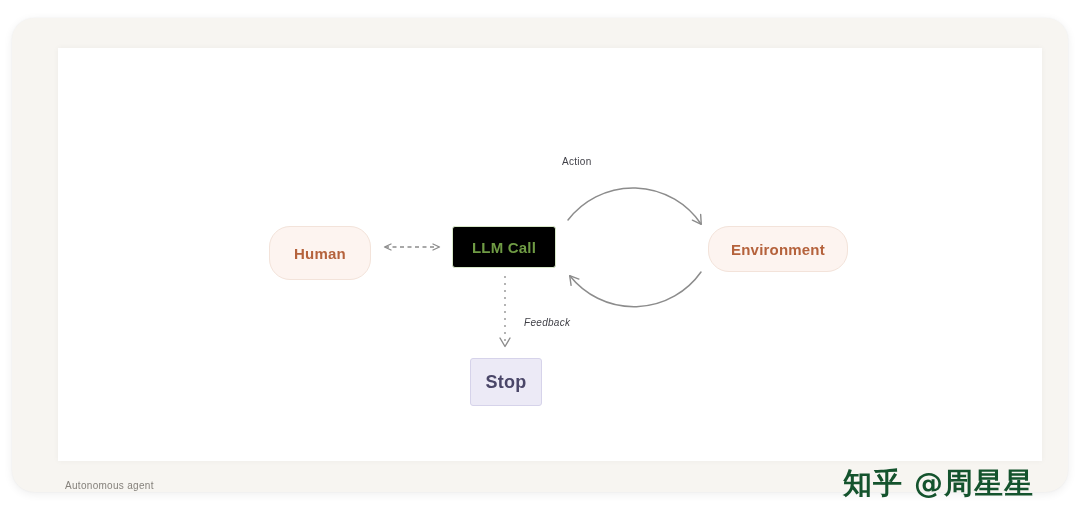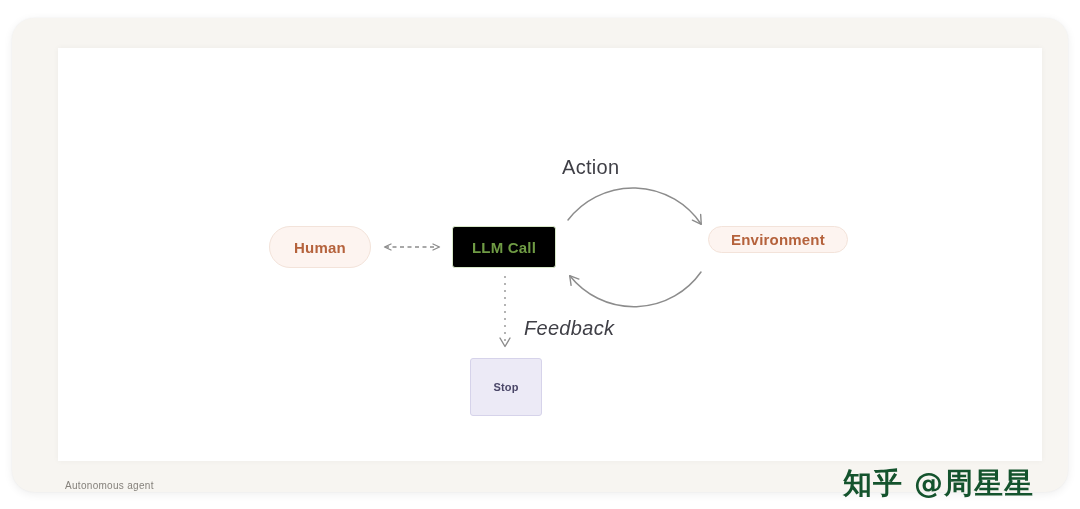--- a/index.html
+++ b/index.html
@@ -61,21 +61,21 @@
     justify-content: center;
     box-sizing: border-box;
     font-weight: bold;
     letter-spacing: 0.2px;
     white-space: nowrap;
   }
   .node-human {
     left: 211px;
     top: 178px;
     width: 102px;
-    height: 42px;
+    height: 54px;
     border-radius: 21px;
     background: #fdf4f0;
     border: 1px solid #f3e3da;
     color: #b5623c;
     font-size: 15px;
   }
   .node-llm {
     left: 394px;
     top: 178px;
     width: 104px;
@@ -83,44 +83,44 @@
     border-radius: 3px;
     background: #000000;
     border: 1px solid #d8e8c8;
     color: #6f9b44;
     font-size: 15px;
   }
   .node-env {
     left: 650px;
     top: 178px;
     width: 140px;
-    height: 27px;
+    height: 46px;
     border-radius: 21px;
     background: #fdf4f0;
     border: 1px solid #f3e3da;
     color: #b5623c;
     font-size: 15px;
   }
   .node-stop {
     left: 412px;
     top: 310px;
     width: 72px;
-    height: 58px;
+    height: 48px;
     border-radius: 3px;
     background: #eceaf6;
     border: 1px solid #d6d3ea;
     color: #4a4668;
-    font-size: 11px;
+    font-size: 18px;
   }
 
   
   .arc-label {
     position: absolute;
     color: #3f3f46;
-    font-size: 20px;
+    font-size: 10px;
     letter-spacing: 0.3px;
     white-space: nowrap;
   }
   .label-action {
     left: 504px;
     top: 108px;
   }
   .label-feedback {
     left: 466px;
     top: 269px;

